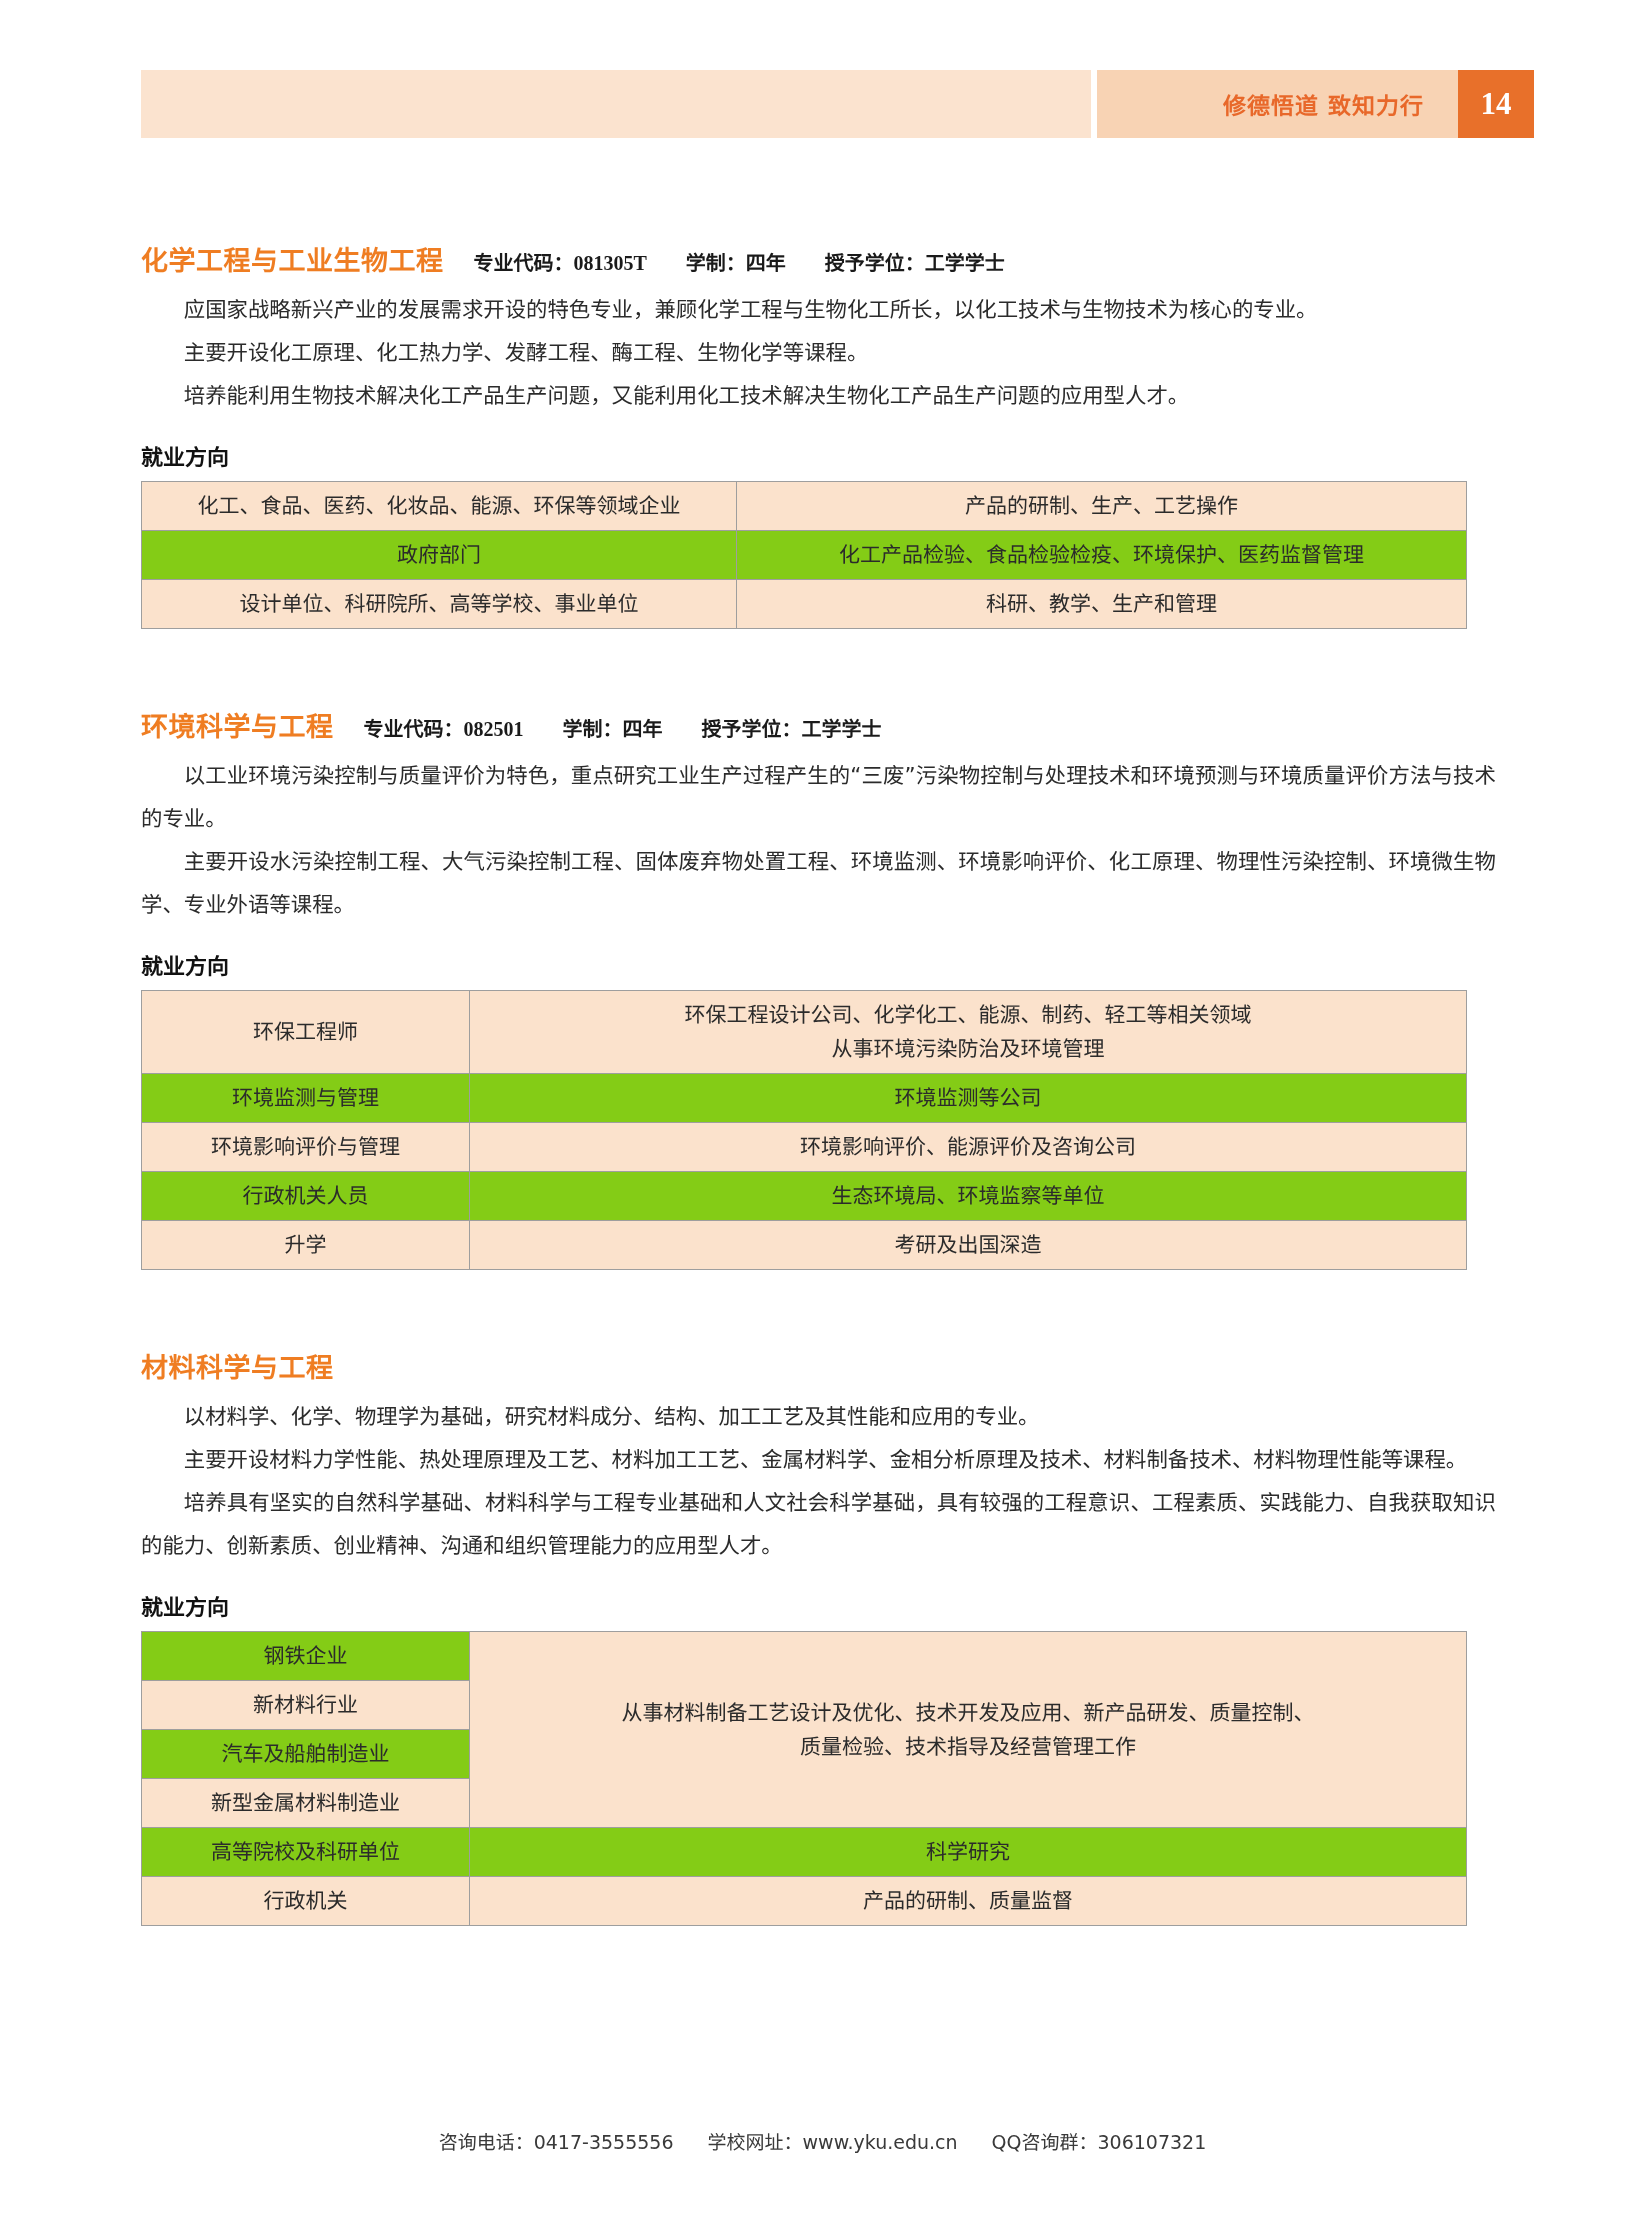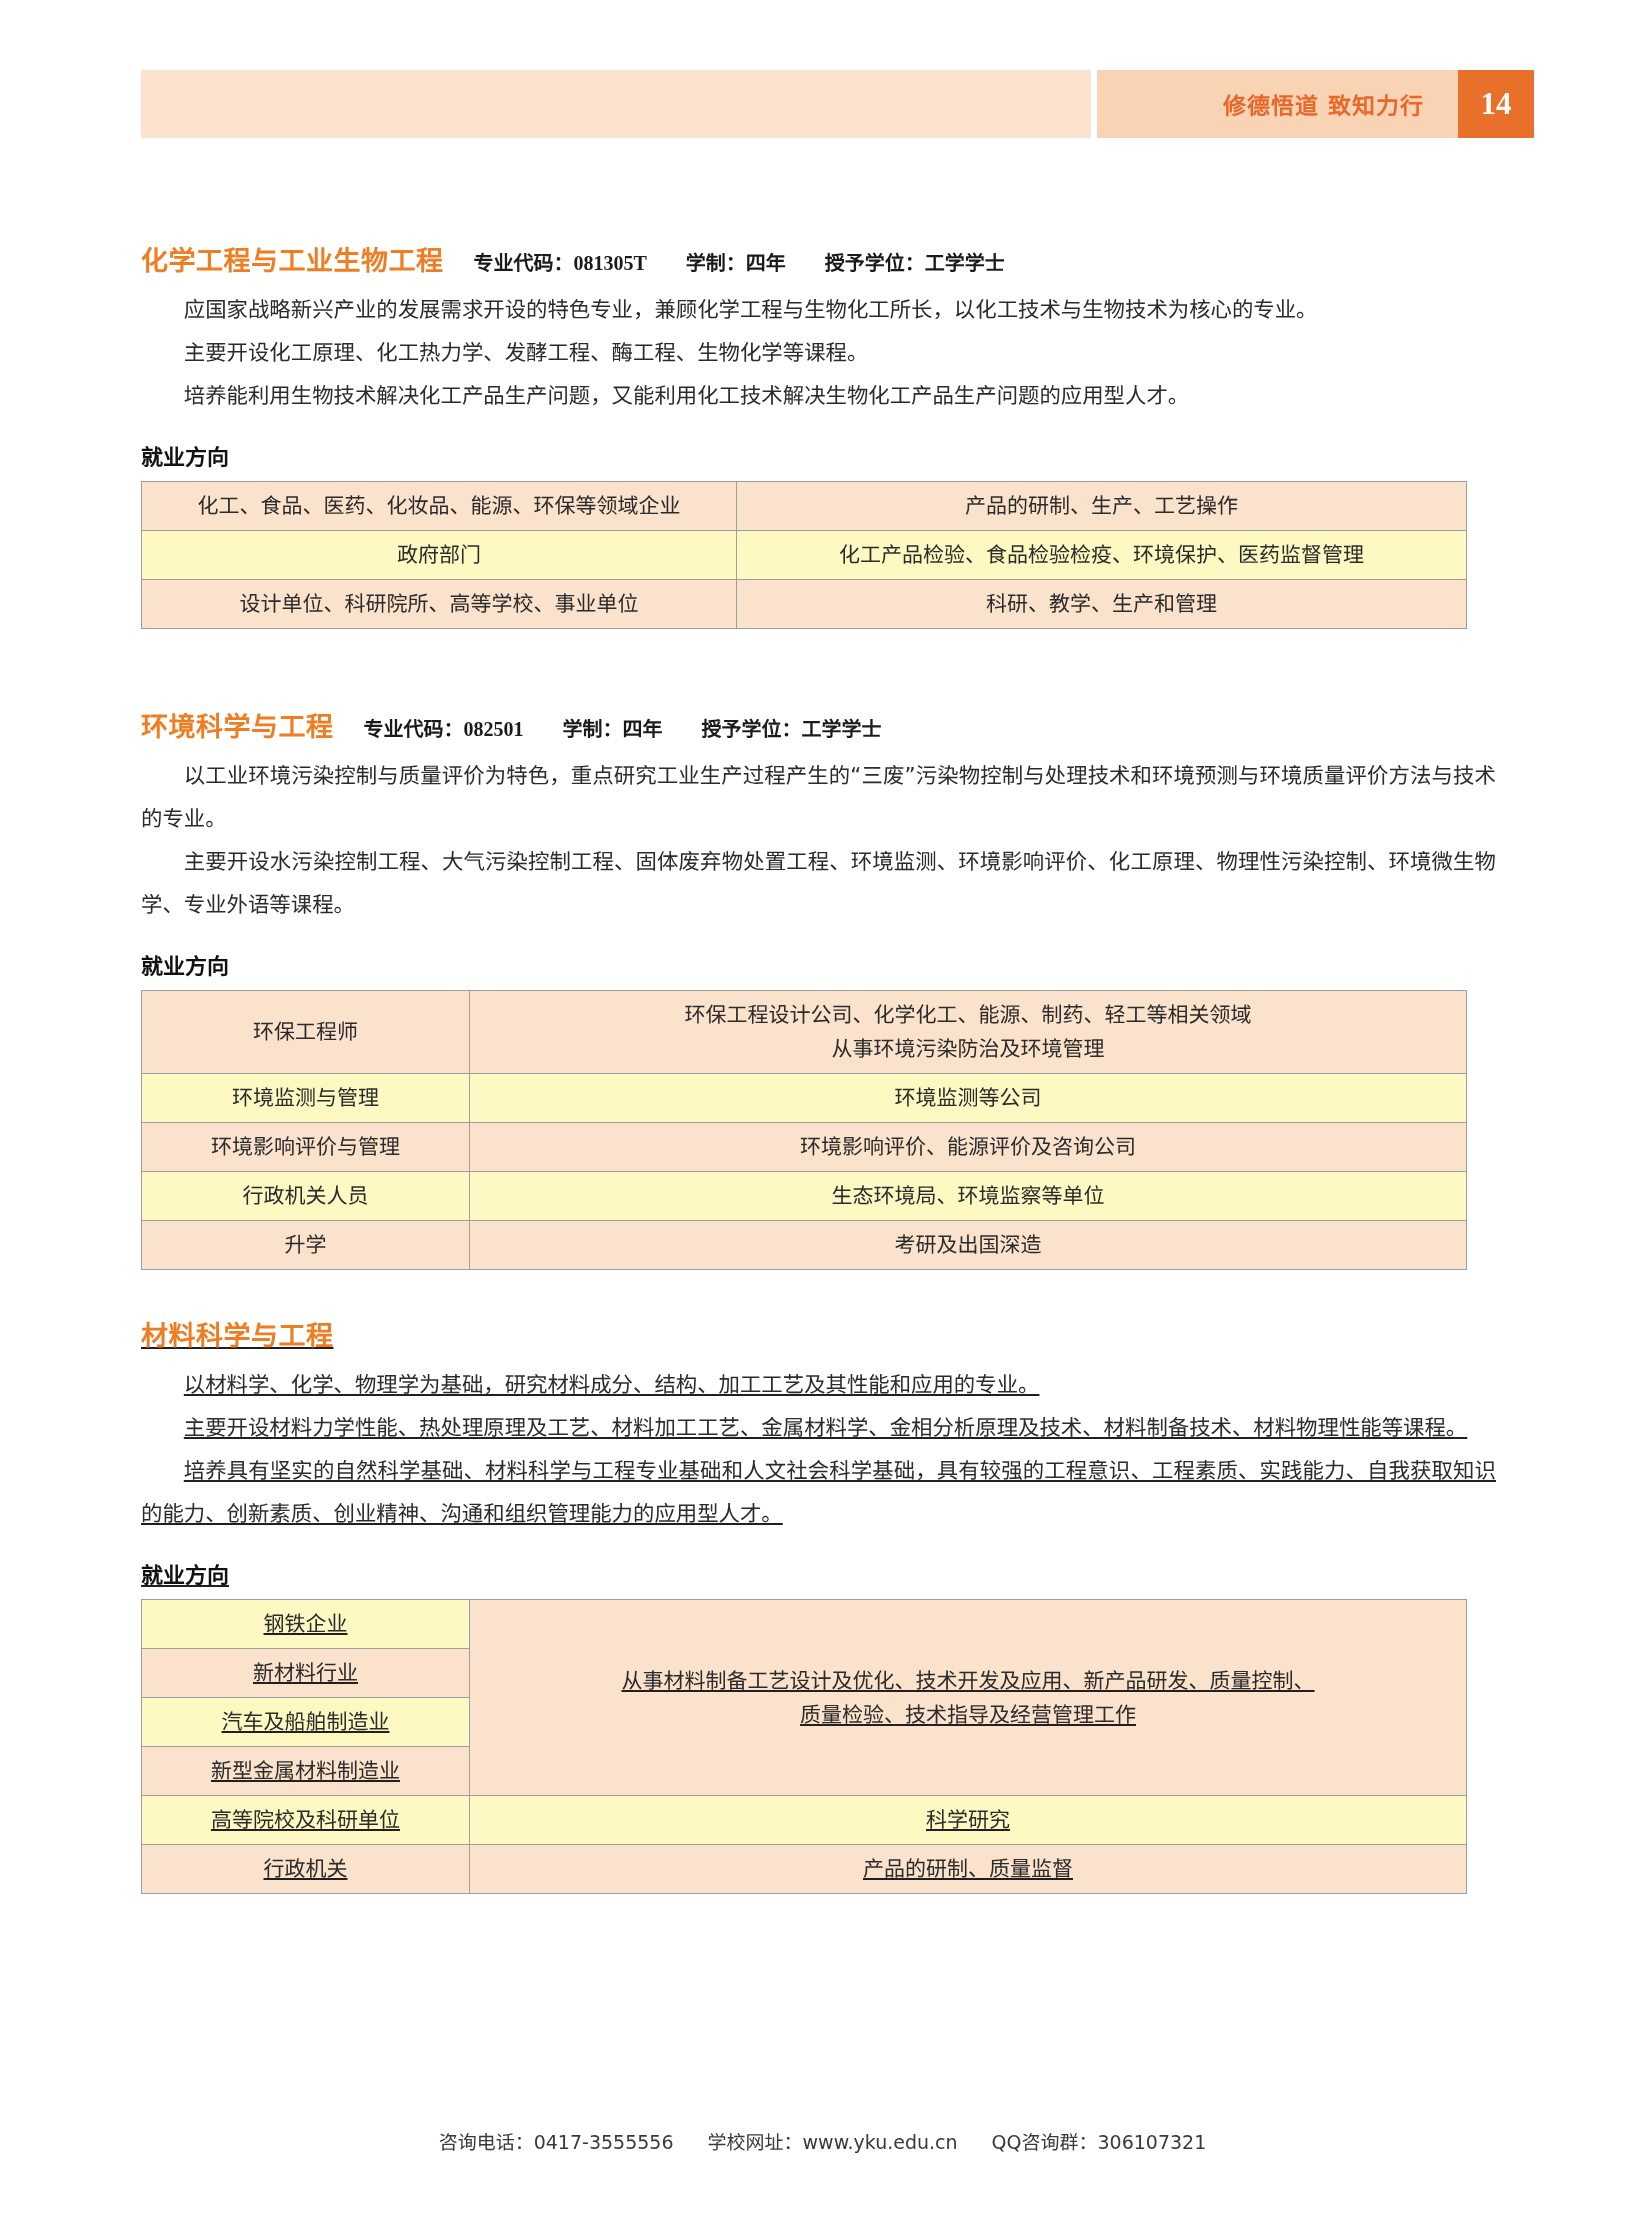--- a/index.html
+++ b/index.html
@@ -132,21 +132,21 @@
     border: 1px solid #9e9e9e;
     font-size: 21px;
     text-align: center;
     vertical-align: middle;
     padding: 7px 8px;
     line-height: 34px;
     font-family: "DejaVu Sans", "Liberation Sans", sans-serif;
     color: #2b2b2b;
   }
   td.tint  { background: #fbe2cc; }
-  td.plain { background: #fef9c3; }
+  td.plain { background: #84cc16; }
 
   .t1 col.c1 { width: 595px; }
   .t2 col.c1 { width: 328px; }
   .t3 col.c1 { width: 328px; }
 
   .cell-2line { line-height: 36px; }
 
   
   .footer {
     position: absolute;
@@ -253,21 +253,21 @@
             <td class="plain">生态环境局、环境监察等单位</td>
           </tr>
           <tr>
             <td class="tint">升学</td>
             <td class="tint">考研及出国深造</td>
           </tr>
         </tbody>
       </table>
     </section>
 
-    <section class="program" style="margin-top:44px;text-decoration:underline;">
+    <section class="program" style="margin-top:76px;">
       <div class="prog-head">
         <div class="prog-title">材料科学与工程</div>
       </div>
       <div class="prog-body">
         <p class="para">以材料学、化学、物理学为基础，研究材料成分、结构、加工工艺及其性能和应用的专业。</p>
         <p class="para">主要开设材料力学性能、热处理原理及工艺、材料加工工艺、金属材料学、金相分析原理及技术、材料制备技术、材料物理性能等课程。</p>
         <p class="para">培养具有坚实的自然科学基础、材料科学与工程专业基础和人文社会科学基础，具有较强的工程意识、工程素质、实践能力、自我获取知识的能力、创新素质、创业精神、沟通和组织管理能力的应用型人才。</p>
       </div>
       <div class="subhead">就业方向</div>
       <table class="jobs t3">

